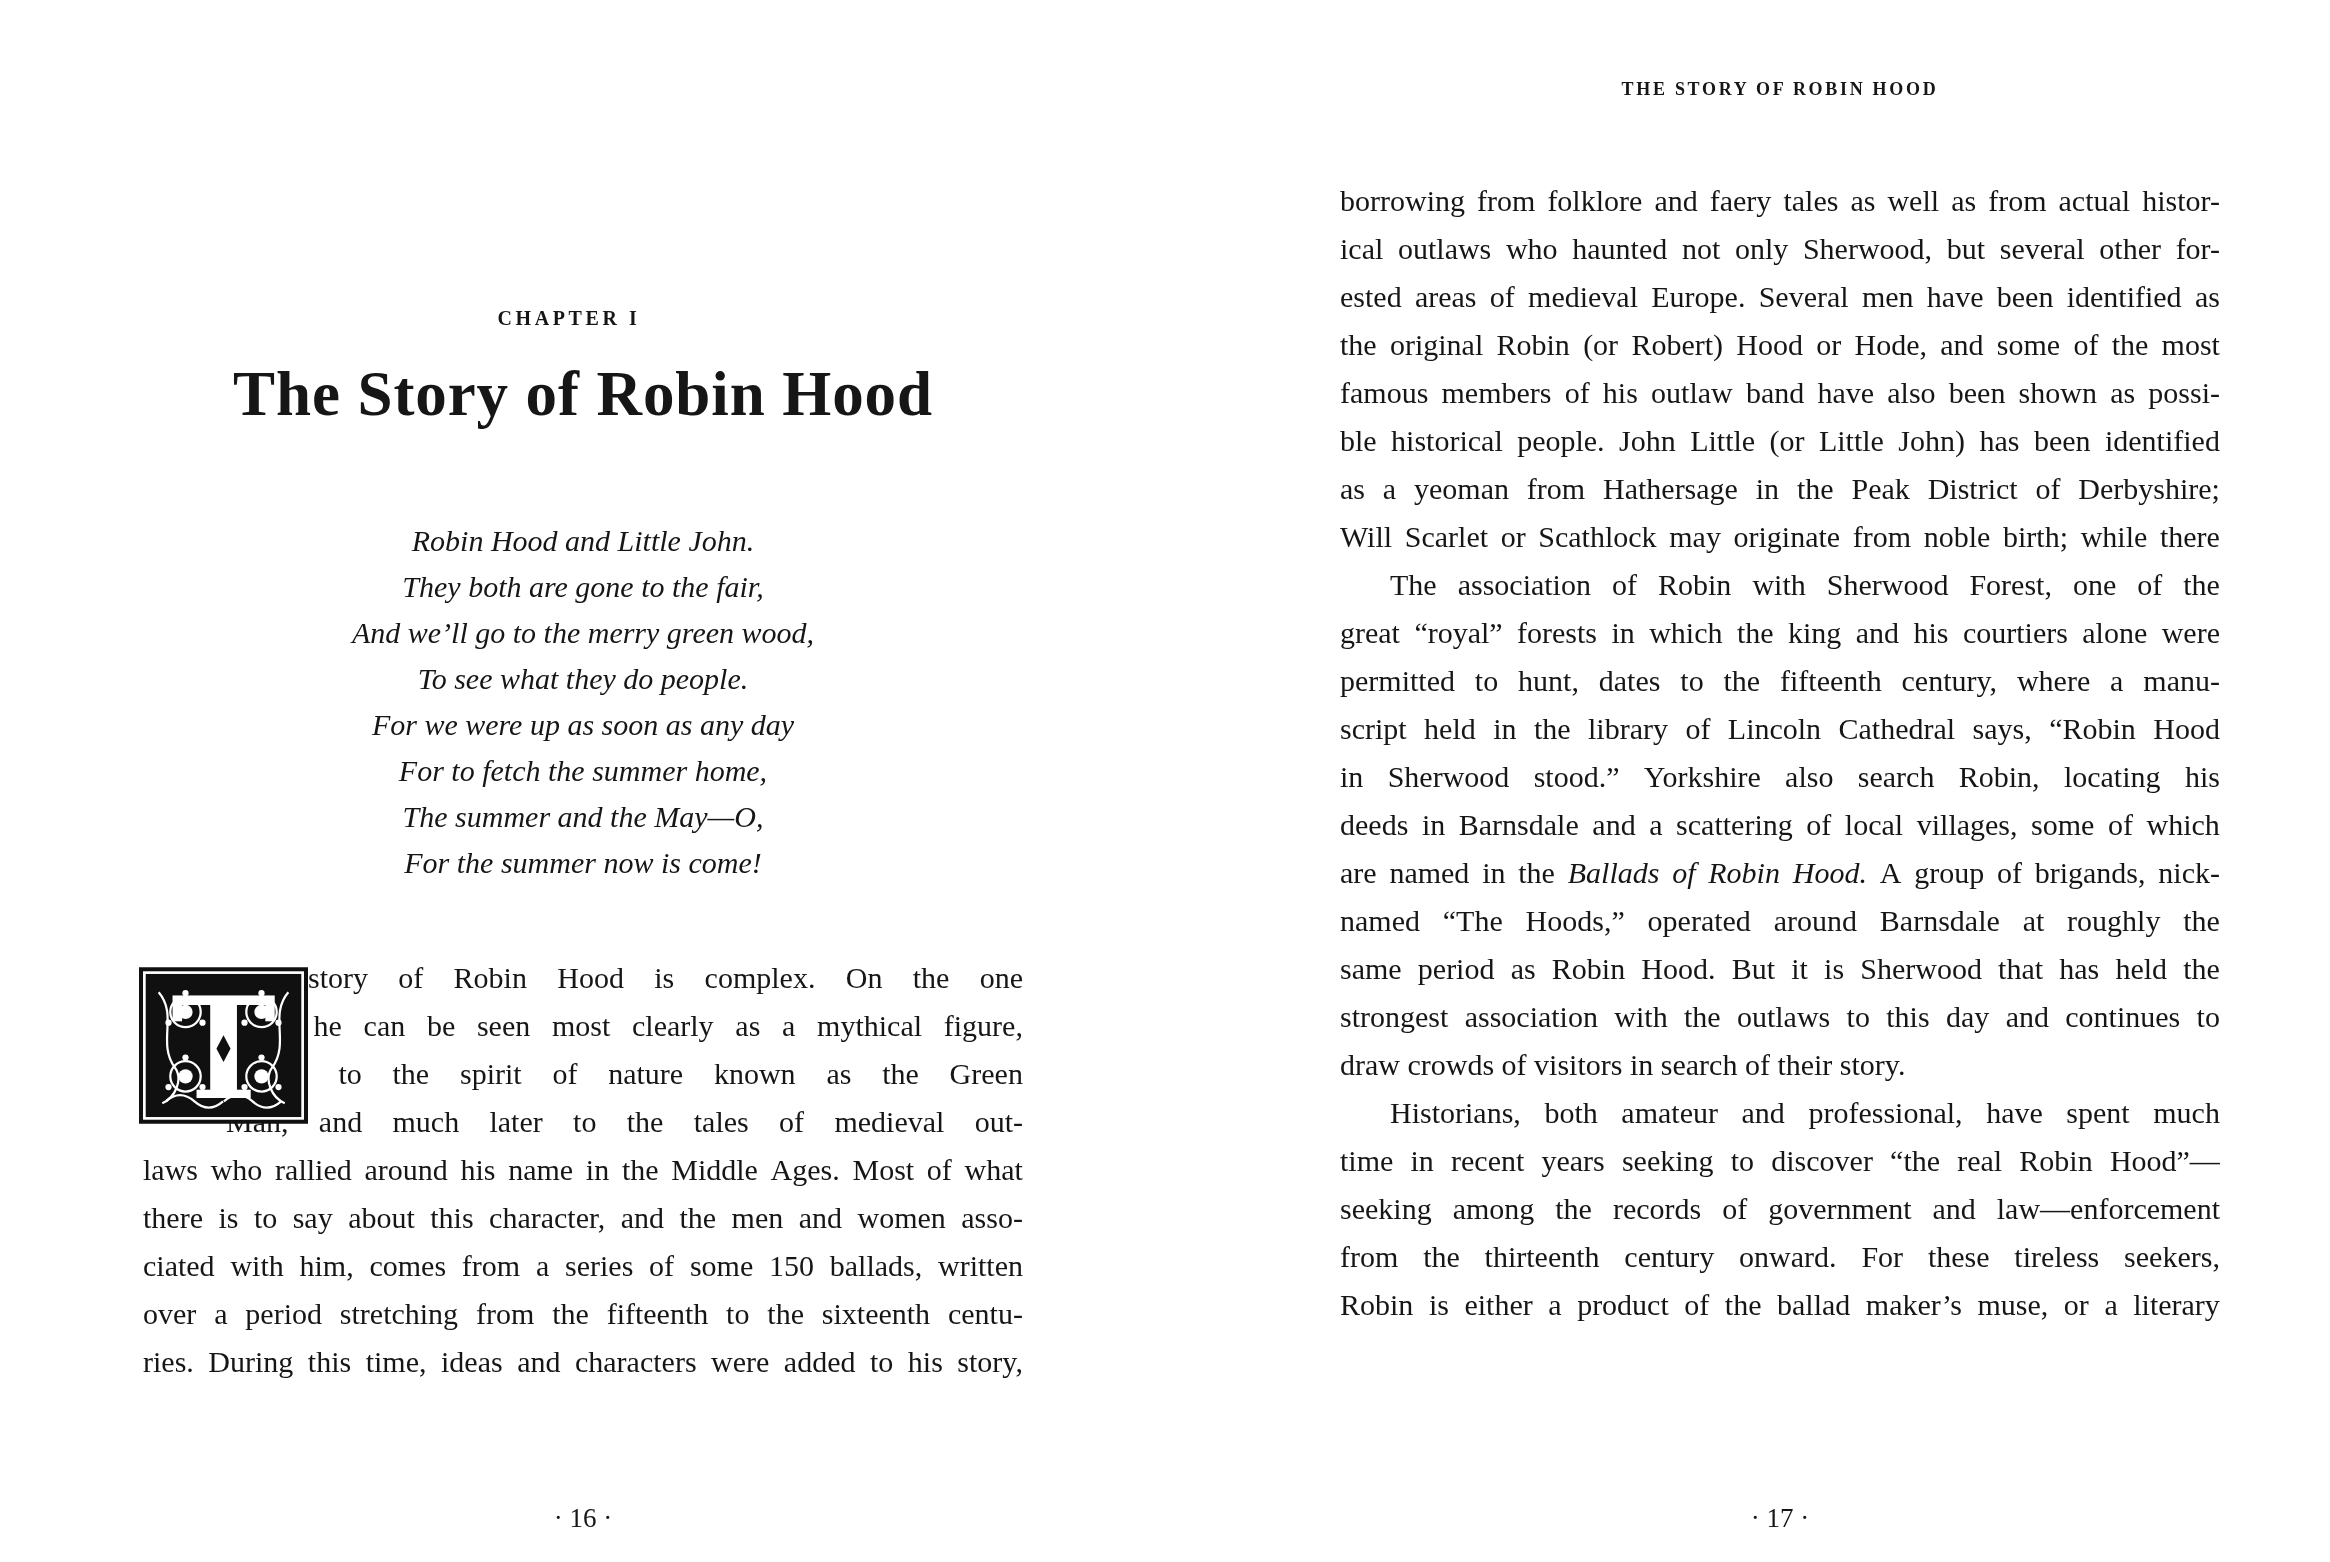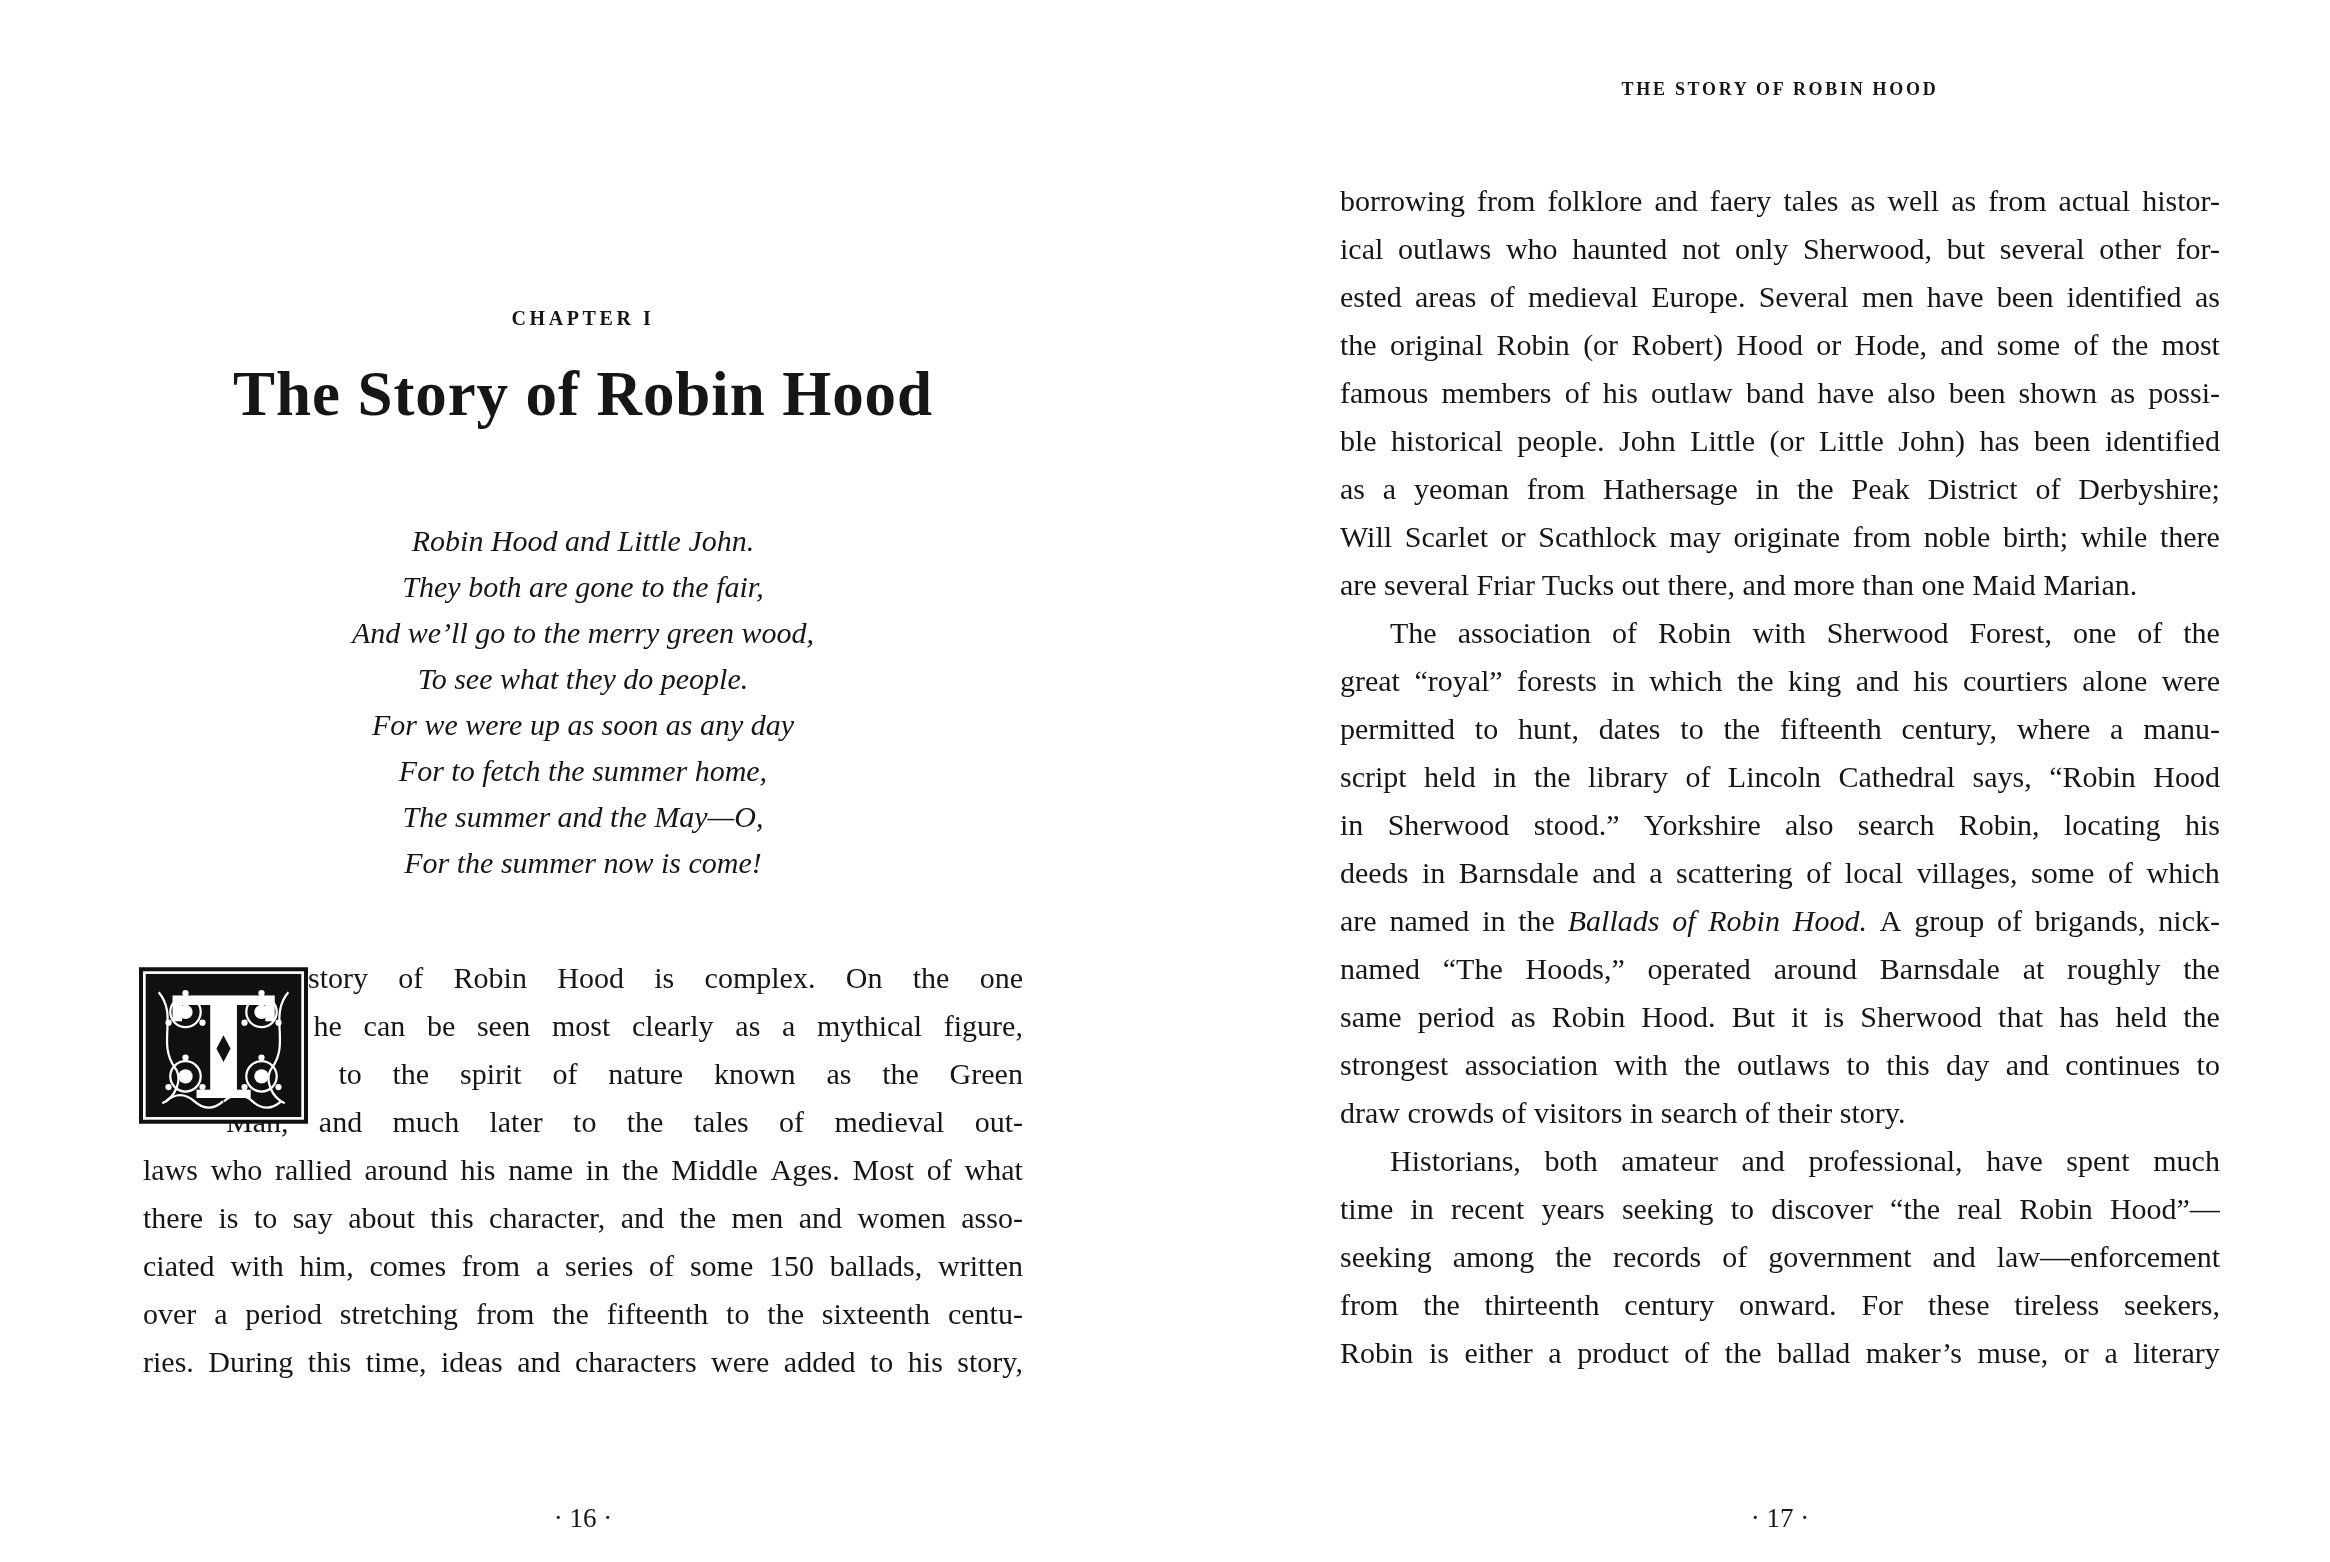--- a/index.html
+++ b/index.html
@@ -3,21 +3,21 @@
 <meta charset="utf-8">
 <style>
   html,body{margin:0;padding:0;background:#e8e8e8;}
   .spread{
     position:relative;width:2330px;height:1562px;background:#ffffff;
     font-family:"Liberation Serif","DejaVu Serif",serif;color:#161616;
     overflow:hidden;
   }
   
   .chapter-label{
-    position:absolute;left:143px;top:307px;width:880px;text-align:center;
+    position:absolute;left:129px;top:307px;width:880px;text-align:center;
     font-size:20px;font-weight:bold;letter-spacing:3.6px;
   }
   .title{
     position:absolute;left:143px;top:360px;width:880px;text-align:center;
     font-size:63px;line-height:68px;font-weight:bold;letter-spacing:0.9px;margin:0;
   }
   .verse{
     position:absolute;left:143px;top:518px;width:880px;text-align:center;
     font-style:italic;font-size:30px;
   }
@@ -335,21 +335,20 @@
           <span>or</span>
           <span>Scathlock</span>
           <span>may</span>
           <span>originate</span>
           <span>from</span>
           <span>noble</span>
           <span>birth;</span>
           <span>while</span>
           <span>there</span>
         </div>
-        <div class="line last">are several Friar Tucks out there, and more than one Maid Marian.</div>
         <div class="line ind">
           <span>The</span>
           <span>association</span>
           <span>of</span>
           <span>Robin</span>
           <span>with</span>
           <span>Sherwood</span>
           <span>Forest,</span>
           <span>one</span>
           <span>of</span>

